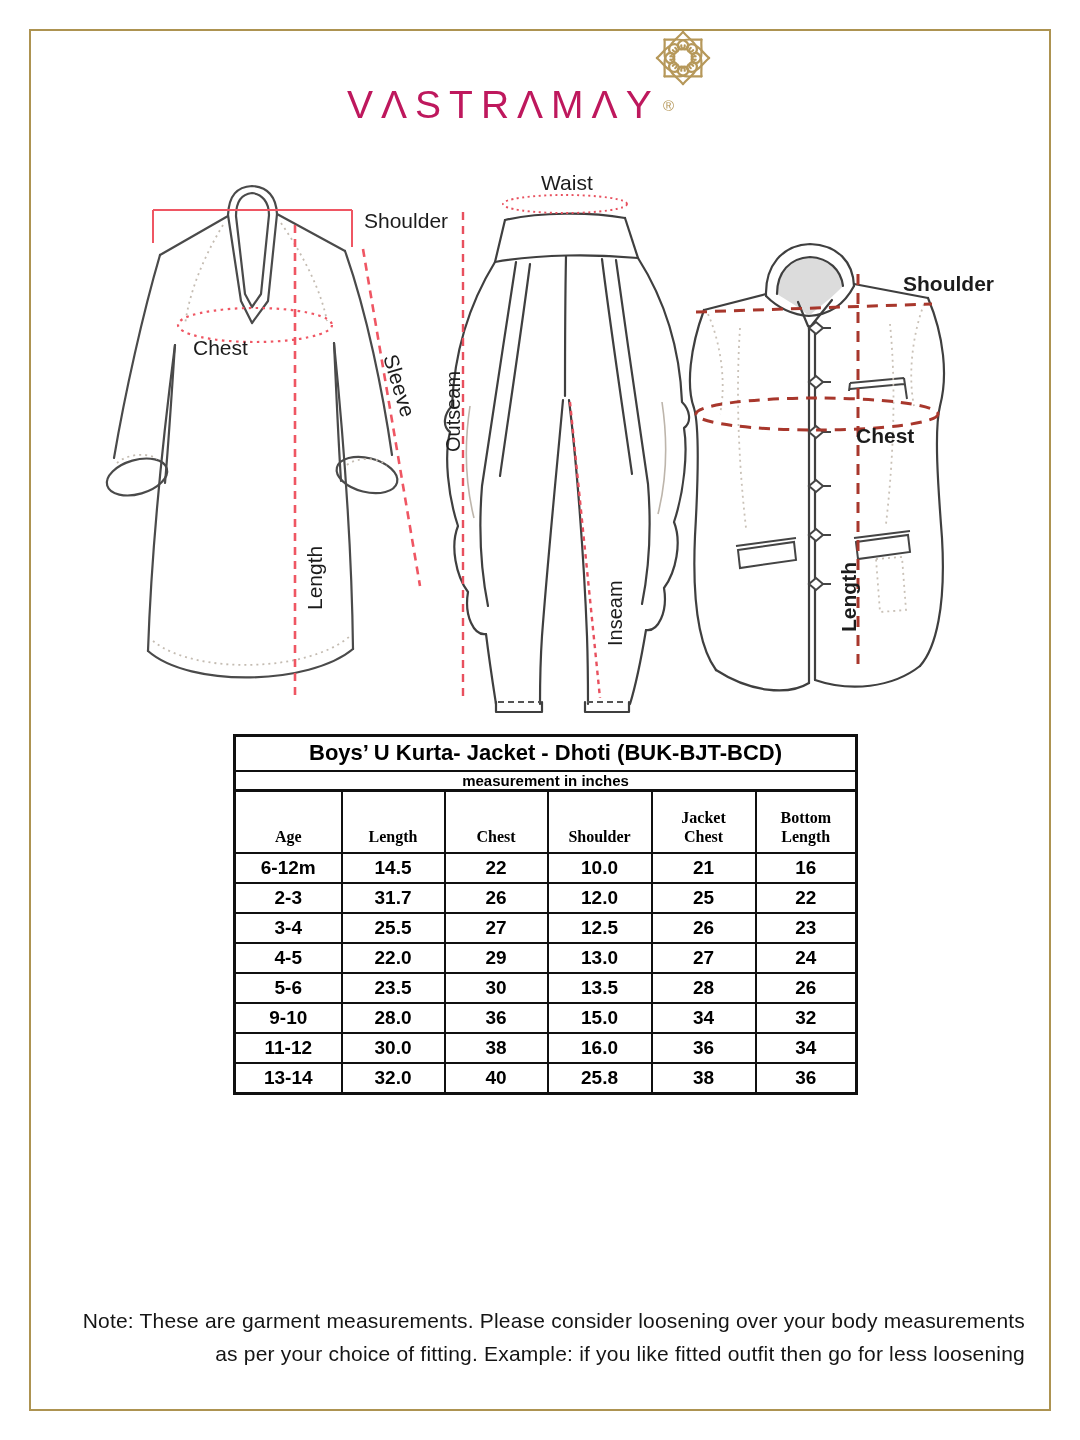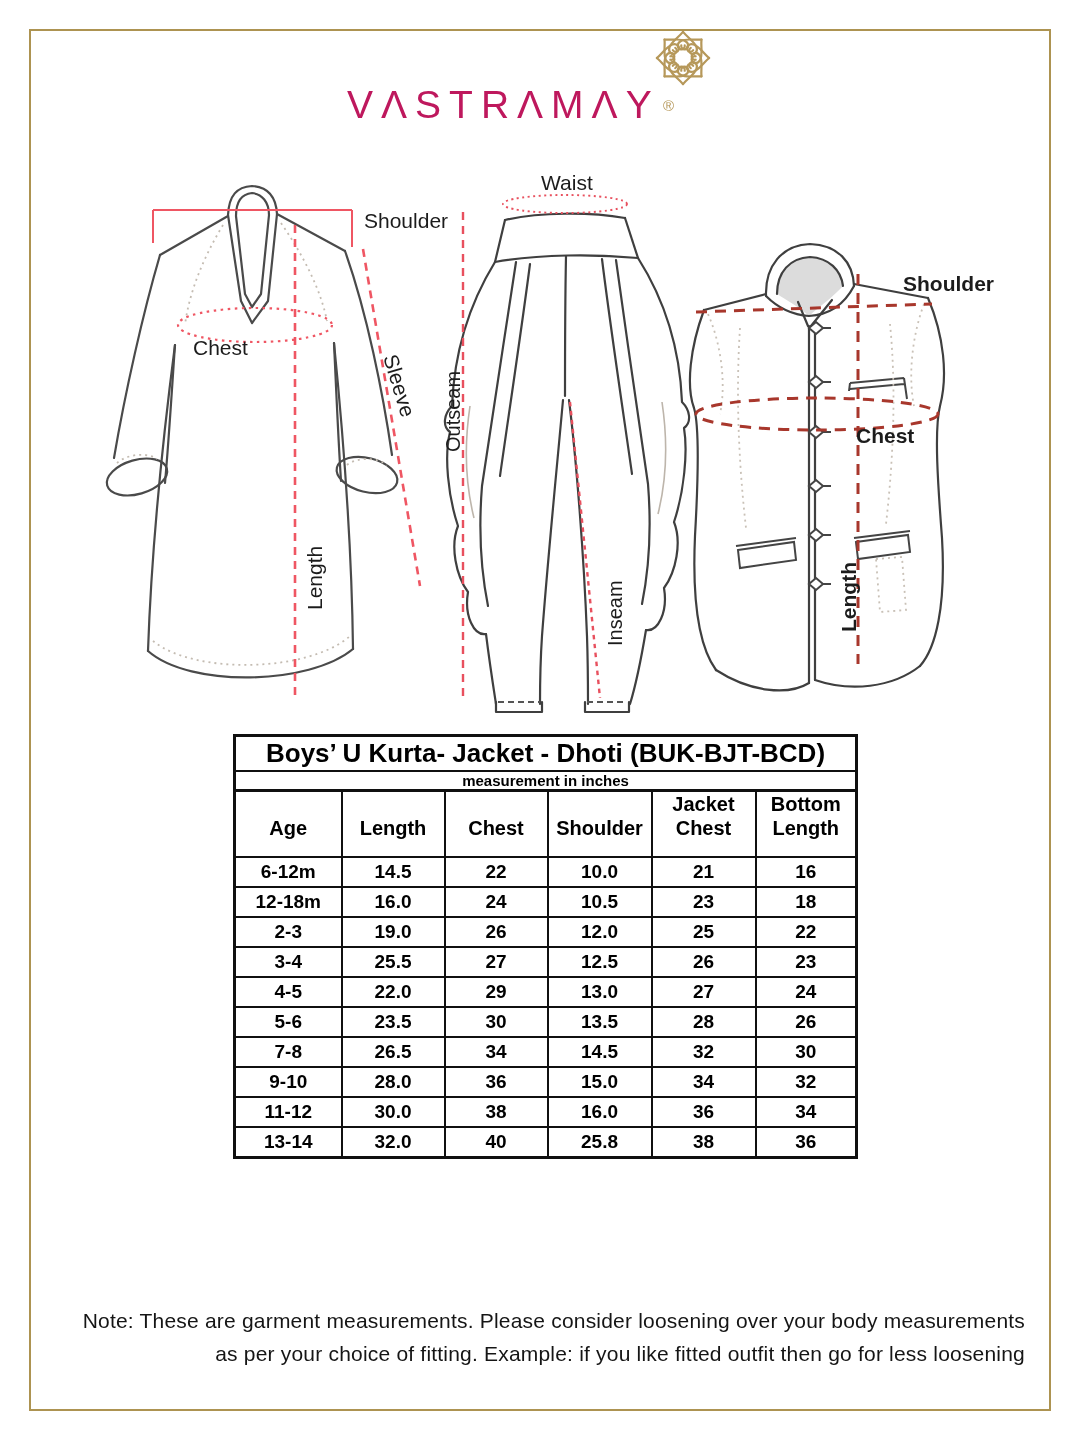--- a/index.html
+++ b/index.html
@@ -16,24 +16,24 @@
   
   .fig { position:absolute; }
   .fig text { font-family:"Liberation Sans", sans-serif; fill:#1c1c1c; }
 
   
   .size-table-wrap { position:absolute; left:233px; top:734px; }
   table.size { border-collapse:collapse; table-layout:fixed; width:622px;
                border:3px solid #101010; color:#000; }
   table.size td, table.size th { border:2px solid #101010; text-align:center; vertical-align:middle;
                font-weight:bold; padding:0; }
-  tr.t-title td { height:35px; font-size:26px; border-bottom-width:2px; }
+  tr.t-title td { height:35px; font-size:22px; border-bottom-width:2px; }
   tr.t-sub td   { height:17px; font-size:15px; border-bottom-width:3px; }
-  tr.t-head th  { height:63px; font-size:20px; vertical-align:bottom; padding-bottom:16px;
-                  white-space:pre-line; line-height:1.22; }
+  tr.t-head th  { height:63px; font-size:16px; vertical-align:bottom; padding-bottom:5px;
+                  white-space:pre-line; line-height:1.22;font-family:Liberation Serif, serif; }
   table.size tbody td { height:30px; font-size:19px; }
 
   
   .note { position:absolute; left:50px; top:1294px; width:975px; text-align:right;
           font-size:21px; line-height:33px; color:#151515; letter-spacing:0.2px;margin-top:10px; }
 </style>
 </head>
 <body>
 
 <div class="page">
@@ -207,30 +207,22 @@
       <tbody id="body-rows">
           <tr>
             <td>6-12m</td>
             <td>14.5</td>
             <td>22</td>
             <td>10.0</td>
             <td>21</td>
             <td>16</td>
           </tr>
           <tr>
-            <td>12-18m</td>
-            <td>16.0</td>
-            <td>24</td>
-            <td>10.5</td>
-            <td>23</td>
-            <td>18</td>
-          </tr>
-          <tr>
             <td>2-3</td>
-            <td>19.0</td>
+            <td>31.7</td>
             <td>26</td>
             <td>12.0</td>
             <td>25</td>
             <td>22</td>
           </tr>
           <tr>
             <td>3-4</td>
             <td>25.5</td>
             <td>27</td>
             <td>12.5</td>
@@ -247,28 +239,20 @@
           </tr>
           <tr>
             <td>5-6</td>
             <td>23.5</td>
             <td>30</td>
             <td>13.5</td>
             <td>28</td>
             <td>26</td>
           </tr>
           <tr>
-            <td>7-8</td>
-            <td>26.5</td>
-            <td>34</td>
-            <td>14.5</td>
-            <td>32</td>
-            <td>30</td>
-          </tr>
-          <tr>
             <td>9-10</td>
             <td>28.0</td>
             <td>36</td>
             <td>15.0</td>
             <td>34</td>
             <td>32</td>
           </tr>
           <tr>
             <td>11-12</td>
             <td>30.0</td>

